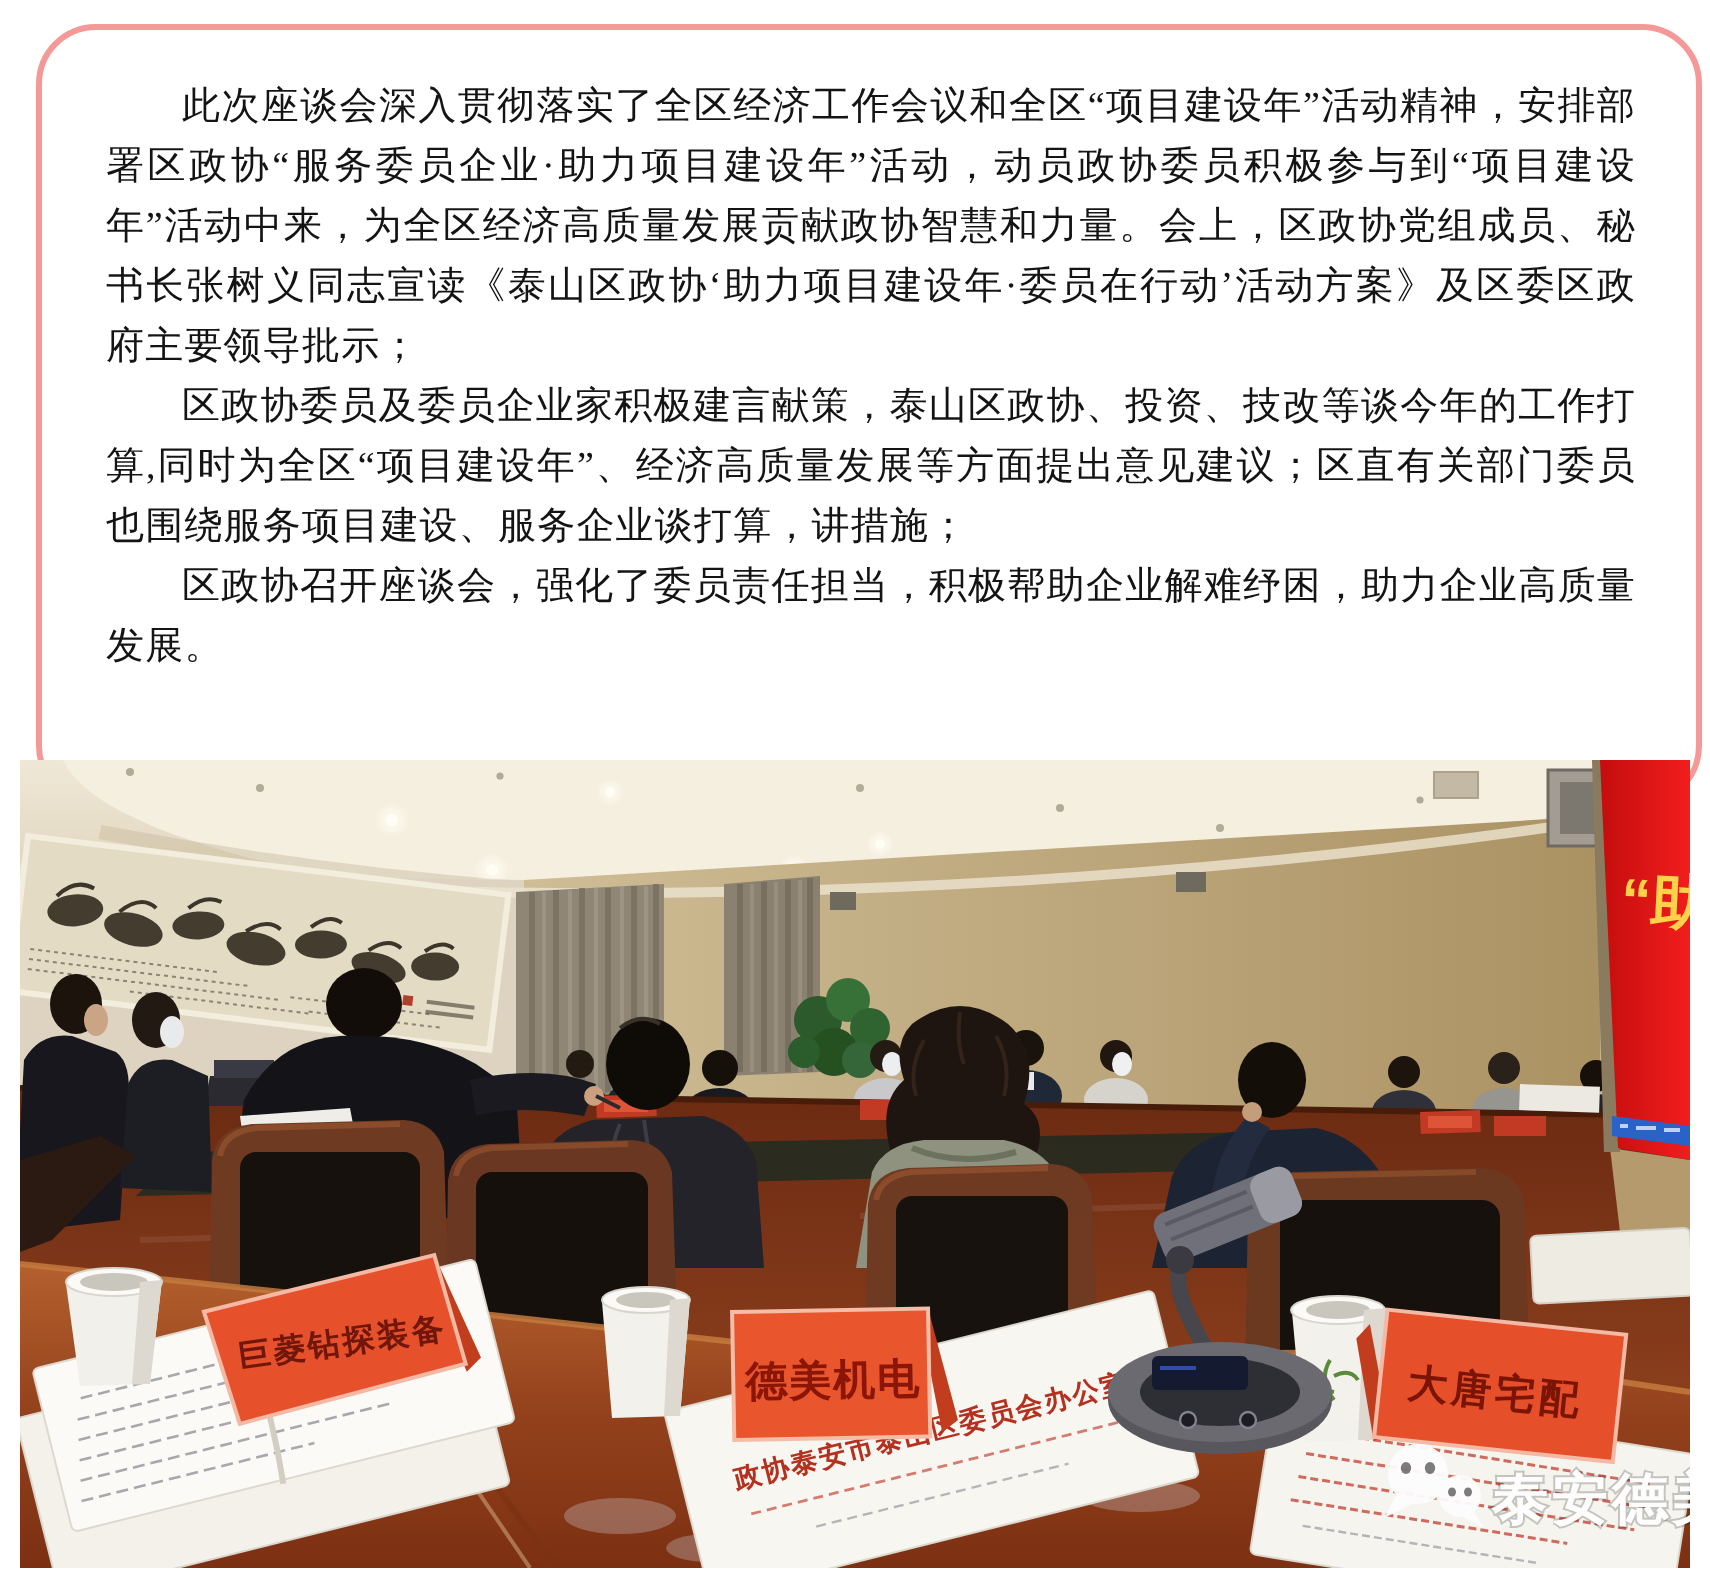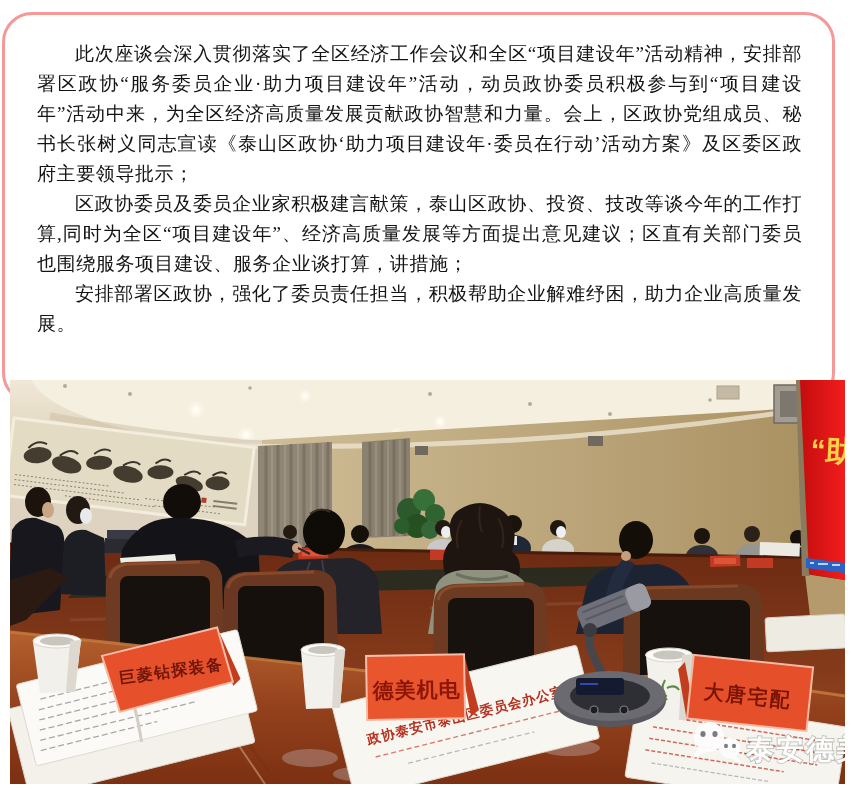--- a/index.html
+++ b/index.html
@@ -1,18 +1,18 @@
 <!DOCTYPE html>
 <html><head>
 <meta charset="utf-8">
 <style>
   html,body{margin:0;padding:0;background:#ffffff;}
   body{width:855px;height:790px;position:relative;font-family:"Liberation Serif",serif;overflow:hidden;}
   .quote-box{
-    position:absolute;left:2px;top:12px;width:833px;height:391px;
+    position:absolute;left:18px;top:12px;width:833px;height:391px;
     box-sizing:border-box;border:3px solid #f59898;border-radius:30px;
     padding:24px 30px 0 32px;background:#ffffff;
   }
   .quote-box p{
     margin:0;font-size:19px;line-height:30px;color:#141414;
     text-align:justify;text-indent:2em;letter-spacing:0.6px;
     font-family:"Liberation Serif","DejaVu Serif",serif;
   }
   .photo-figure{
     position:absolute;left:10px;top:380px;width:835px;height:404px;
@@ -20,21 +20,21 @@
   }
   .photo-figure svg{display:block;}
   text{font-family:"Liberation Sans","DejaVu Sans",sans-serif;}
 </style>
 </head>
 <body>
 
 <div class="quote-box">
   <p>此次座谈会深入贯彻落实了全区经济工作会议和全区“项目建设年”活动精神，安排部署区政协“服务委员企业·助力项目建设年”活动，动员政协委员积极参与到“项目建设年”活动中来，为全区经济高质量发展贡献政协智慧和力量。会上，区政协党组成员、秘书长张树义同志宣读《泰山区政协‘助力项目建设年·委员在行动’活动方案》及区委区政府主要领导批示；</p>
   <p>区政协委员及委员企业家积极建言献策，泰山区政协、投资、技改等谈今年的工作打算,同时为全区“项目建设年”、经济高质量发展等方面提出意见建议；区直有关部门委员也围绕服务项目建设、服务企业谈打算，讲措施；</p>
-  <p>安排部署区政协，强化了委员责任担当，积极帮助企业解难纾困，助力企业高质量发展。</p>
+  <p>区政协召开座谈会，强化了委员责任担当，积极帮助企业解难纾困，助力企业高质量发展。</p>
 </div>
 
 <div class="photo-figure">
 <svg width="835" height="404" viewBox="0 0 835 404" xmlns="http://www.w3.org/2000/svg">
   <defs>
     <linearGradient id="ceil" x1="0" y1="0" x2="0" y2="1">
       <stop offset="0" stop-color="#f0e8d7"></stop>
           <stop offset="1" stop-color="#d8ccb1"></stop>
     </linearGradient>
     <linearGradient id="wallR" x1="0" y1="0" x2="1" y2="0">

